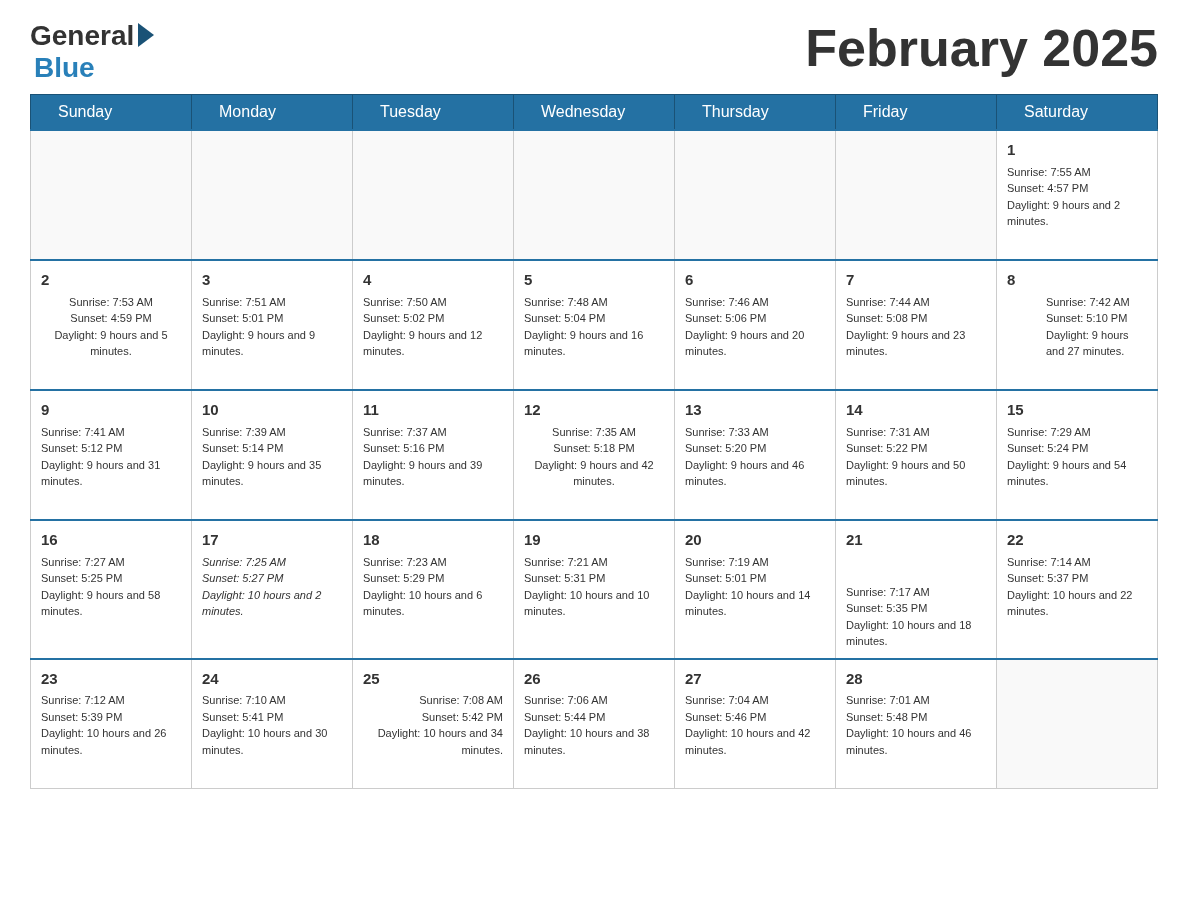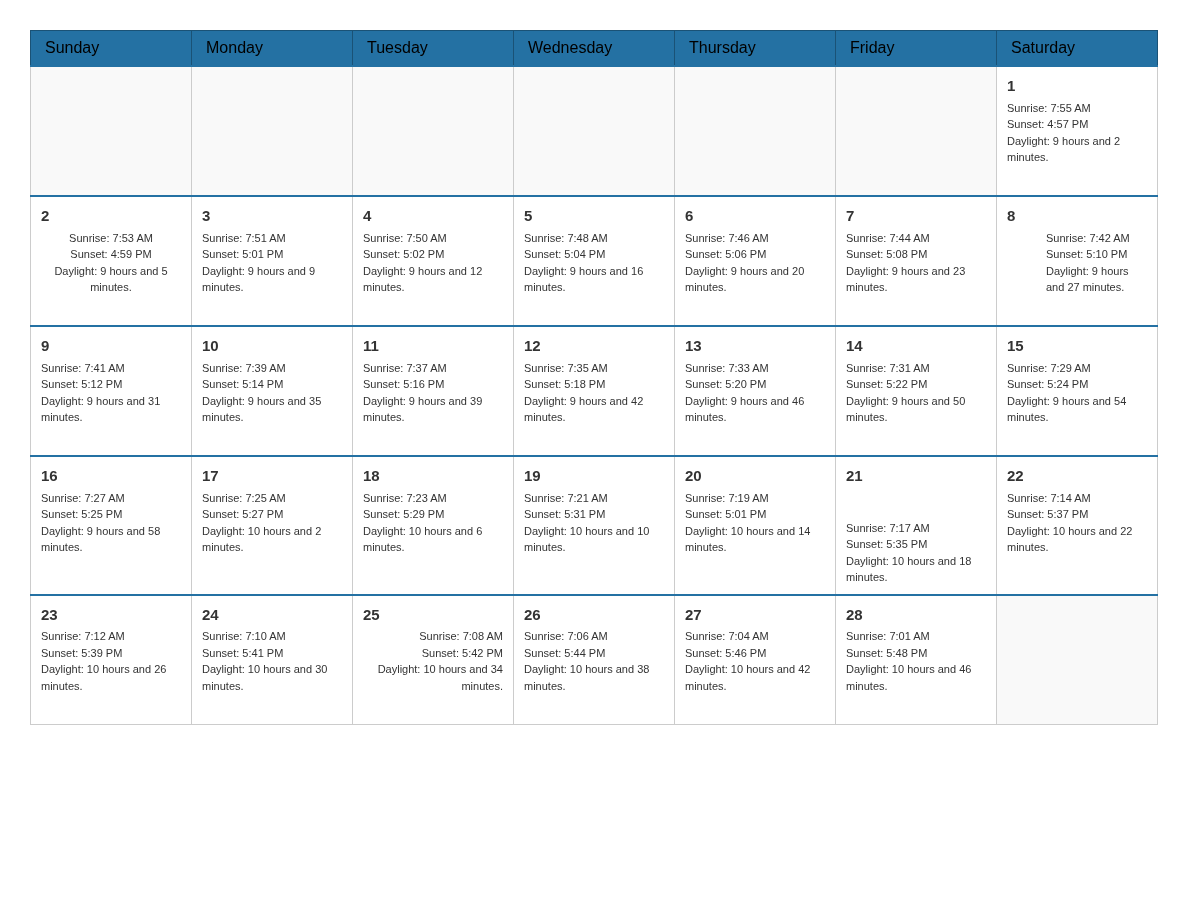--- a/index.html
+++ b/index.html
@@ -63,24 +63,24 @@
     }
     .calendar {
       width: 100%;
       border-collapse: collapse;
       margin-top: 10px;
     }
     .calendar thead tr {
       background-color: #2471a3;
     }
     .calendar thead th {
-      color: #000000;
+      color: #ffffff;
       font-size: 16px;
       font-weight: normal;
-      padding: 8px 14px;
+      padding: 8px 27px;
       text-align: left;
       border: 1px solid #1a5276;
       width: calc(100% / 7);
     }
     .calendar tbody td {
       vertical-align: top;
       padding: 8px 10px;
       border: 1px solid #ccc;
       width: calc(100% / 7);
       font-size: 13px;
@@ -106,21 +106,29 @@
       line-height: 1.5;
     }
     .empty-cell {
       background: #f9f9f9;
     }
   </style>
 </head>
 <body>
 
 <div class="header">
+  <div class="logo">
+    <div class="logo-top">
+      <span class="logo-general">General</span>
+      <div class="logo-arrow"></div>
+    </div>
+    <span class="logo-blue">Blue</span>
+  </div>
   <div class="title-section">
+    <div class="month-title">February 2025</div>
   </div>
 </div>
 
 <table class="calendar">
   <thead>
     <tr>
     <th>Sunday</th>
         <th>Monday</th>
         <th>Tuesday</th>
         <th>Wednesday</th>
@@ -202,21 +210,21 @@
 Daylight: 9 hours and 35 minutes.</div>
         </td>
         <td>
           <span class="day-number">11</span>
           <div class="day-info" style="white-space: pre-line;">Sunrise: 7:37 AM
 Sunset: 5:16 PM
 Daylight: 9 hours and 39 minutes.</div>
         </td>
         <td>
           <span class="day-number">12</span>
-          <div class="day-info" style="white-space: pre-line;">Sunrise: 7:35 AM
+          <div class="day-info" style="white-space: pre-line; text-align: center;">Sunrise: 7:35 AM
 Sunset: 5:18 PM
 Daylight: 9 hours and 42 minutes.</div>
         </td>
         <td>
           <span class="day-number">13</span>
           <div class="day-info" style="white-space: pre-line;">Sunrise: 7:33 AM
 Sunset: 5:20 PM
 Daylight: 9 hours and 46 minutes.</div>
         </td>
         <td>
@@ -234,21 +242,21 @@
       </tr>
       <tr>
         <td>
           <span class="day-number">16</span>
           <div class="day-info" style="white-space: pre-line;">Sunrise: 7:27 AM
 Sunset: 5:25 PM
 Daylight: 9 hours and 58 minutes.</div>
         </td>
         <td>
           <span class="day-number">17</span>
-          <div class="day-info" style="white-space: pre-line;">Sunrise: 7:25 AM
+          <div class="day-info" style="white-space: pre-line; font-style: italic;">Sunrise: 7:25 AM
 Sunset: 5:27 PM
 Daylight: 10 hours and 2 minutes.</div>
         </td>
         <td>
           <span class="day-number">18</span>
           <div class="day-info" style="white-space: pre-line;">Sunrise: 7:23 AM
 Sunset: 5:29 PM
 Daylight: 10 hours and 6 minutes.</div>
         </td>
         <td>

